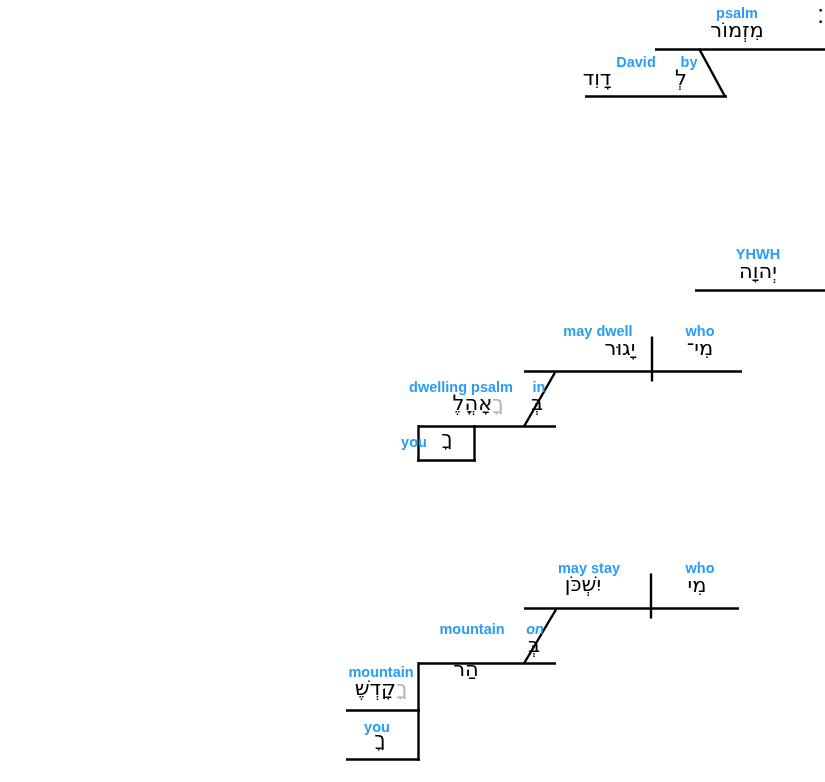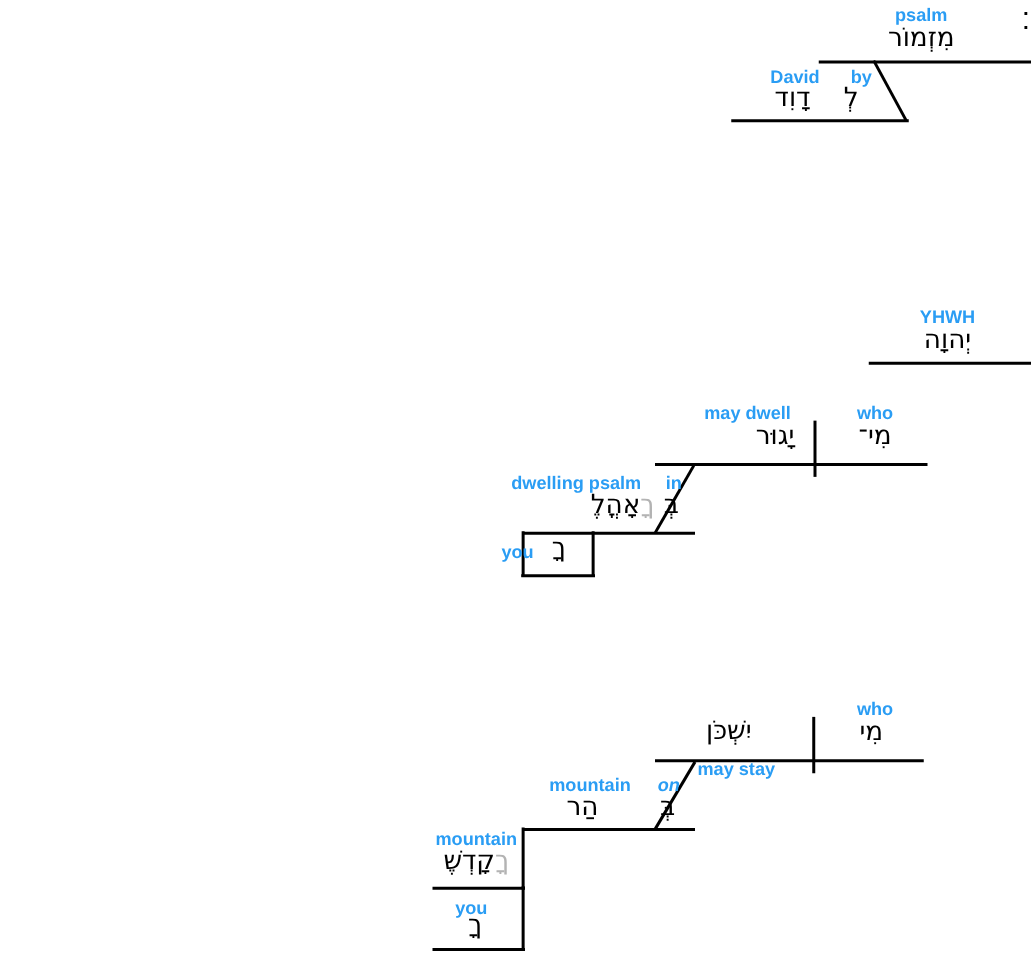--- a/index.html
+++ b/index.html
@@ -111,53 +111,53 @@
     </g>
   </svg>
 
   <div class="gloss" style="left:737px; top:6px;">psalm</div>
   <div class="heb" style="left:737px; top:20px;">מִזְמוֹר</div>
 
   <div class="gloss" style="left:689px; top:55px;">by</div>
   <div class="heb" style="left:681px; top:68px;">לְ</div>
 
   <div class="gloss" style="left:636px; top:55px;">David</div>
-  <div class="heb" style="left:634px; top:68px;">דָוִד</div>
+  <div class="heb" style="left:597px; top:68px;">דָוִד</div>
 
   <div class="edge-mark" style="left:817px; top:2px;">׃</div>
 
   <div class="gloss" style="left:758px; top:247px;">YHWH</div>
   <div class="heb" style="left:758px; top:261px;">יְהוָה</div>
 
   <div class="gloss" style="left:700px; top:324px;">who</div>
   <div class="heb" style="left:700px; top:338px;">מִי־</div>
 
   <div class="gloss" style="left:598px; top:324px;">may dwell</div>
   <div class="heb" style="left:588px; top:338px;margin-left:32px;">יָגוּר</div>
 
   <div class="gloss" style="left:539px; top:380px;">in</div>
   <div class="heb" style="left:537px; top:393px;">בְּ</div>
 
   <div class="gloss" style="left:461px; top:380px;">dwelling psalm</div>
-  <div class="heb" style="left:478px; top:393px;margin-left:20px;"><span class="suffix-ghost">ךָ</span><span>אָהֳלֶ</span></div>
+  <div class="heb" style="left:478px; top:393px;"><span class="suffix-ghost">ךָ</span><span>אָהֳלֶ</span></div>
 
   <div class="gloss" style="left:414px; top:435px;">you</div>
   <div class="heb" style="left:447px; top:428px;">ךָ</div>
 
   <div class="gloss" style="left:700px; top:561px;">who</div>
   <div class="heb" style="left:697px; top:575px;text-align:center;">מִי</div>
 
-  <div class="gloss" style="left:589px; top:561px;margin-top:48px;">may stay</div>
+  <div class="gloss" style="left:589px; top:561px;">may stay</div>
   <div class="heb" style="left:583px; top:574px;">יִשְׁכֹּן</div>
 
   <div class="gloss" style="left:535px; top:622px;font-style:italic;">on</div>
   <div class="heb" style="left:534px; top:635px;">בְּ</div>
 
   <div class="gloss" style="left:472px; top:622px;">mountain</div>
-  <div class="heb" style="left:466px; top:635px;">הַר</div>
+  <div class="heb" style="left:466px; top:659px;">הַר</div>
 
   <div class="gloss" style="left:381px; top:665px;">mountain</div>
   <div class="heb" style="left:381px; top:678px;"><span class="suffix-ghost">ךָ</span><span>קָדְשֶׁ</span></div>
 
   <div class="gloss" style="left:377px; top:720px;">you</div>
   <div class="heb" style="left:380px; top:729px;">ךָ</div>
 
 </div>
 
 </body></html>

